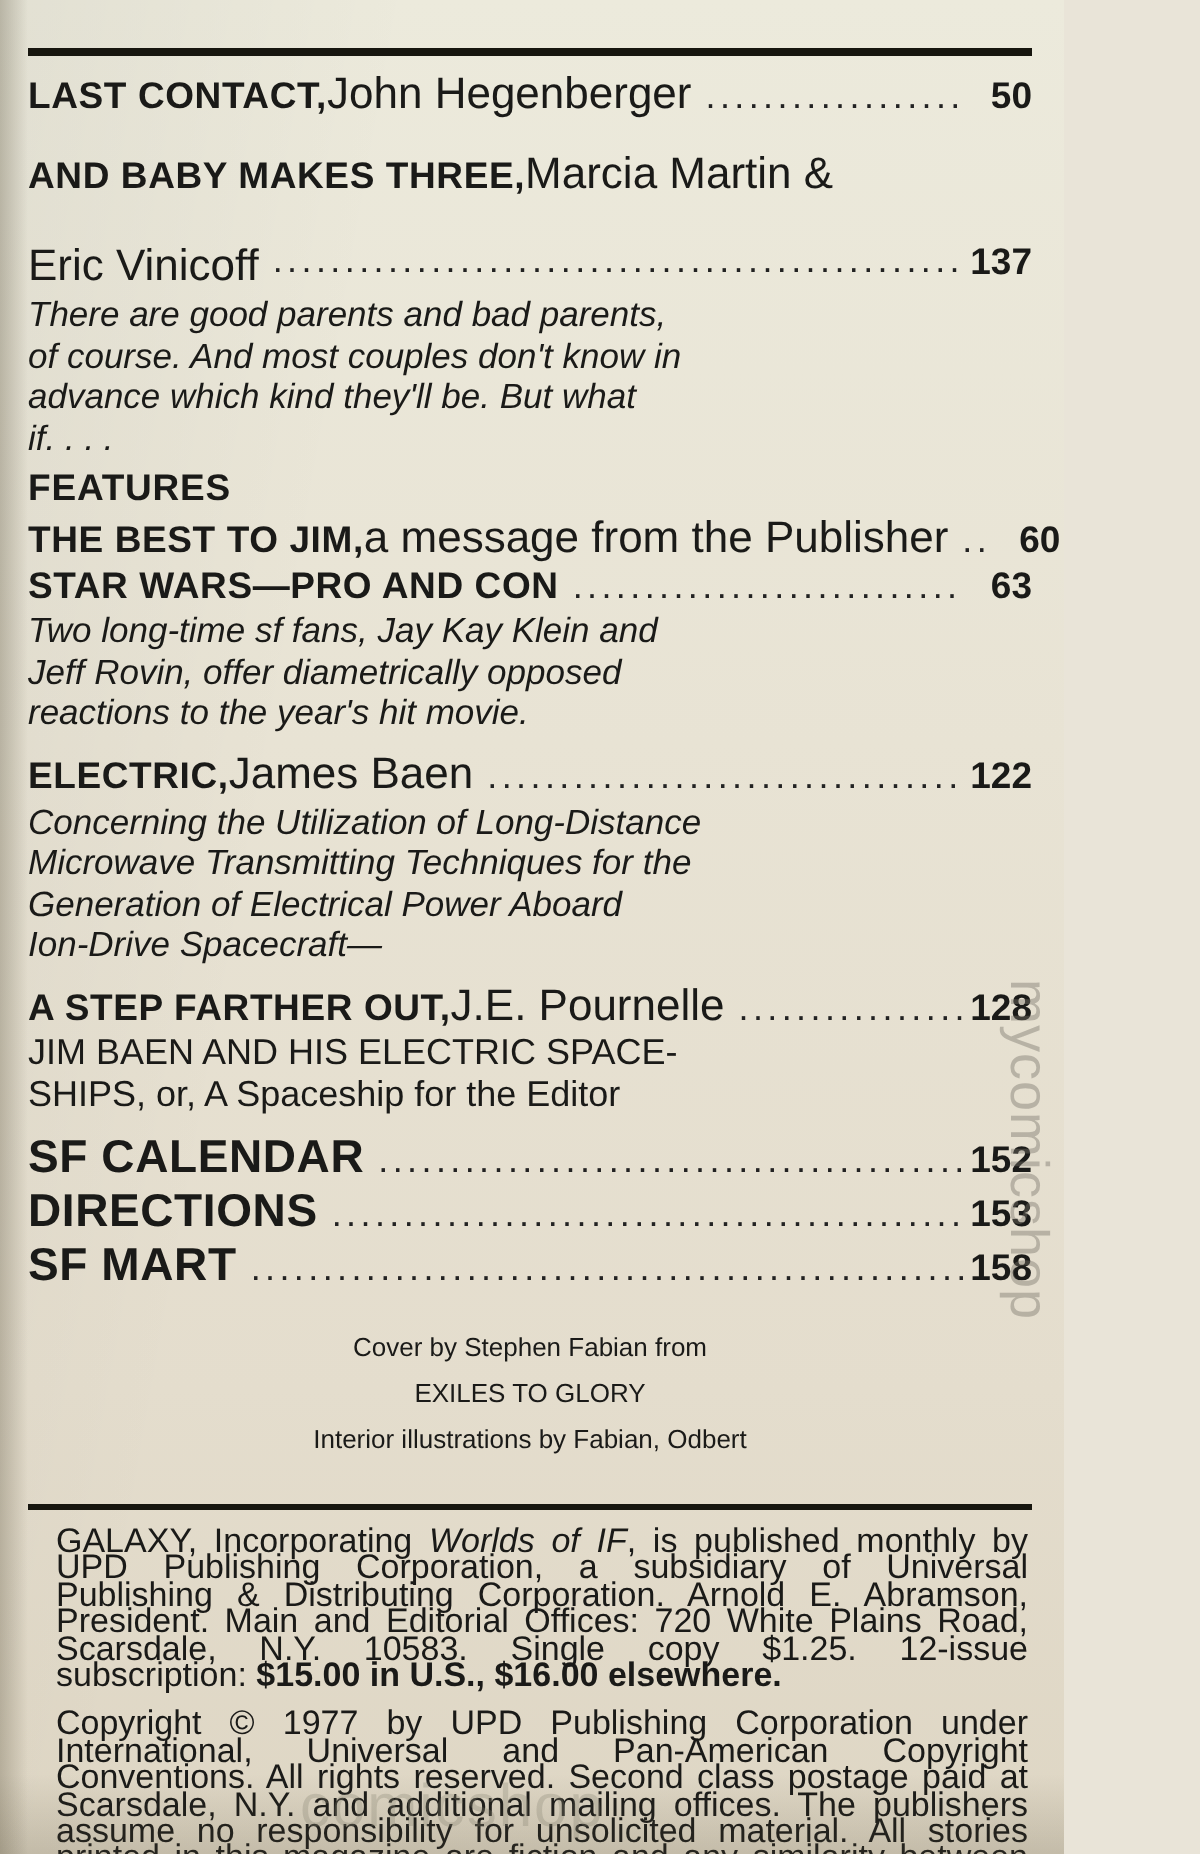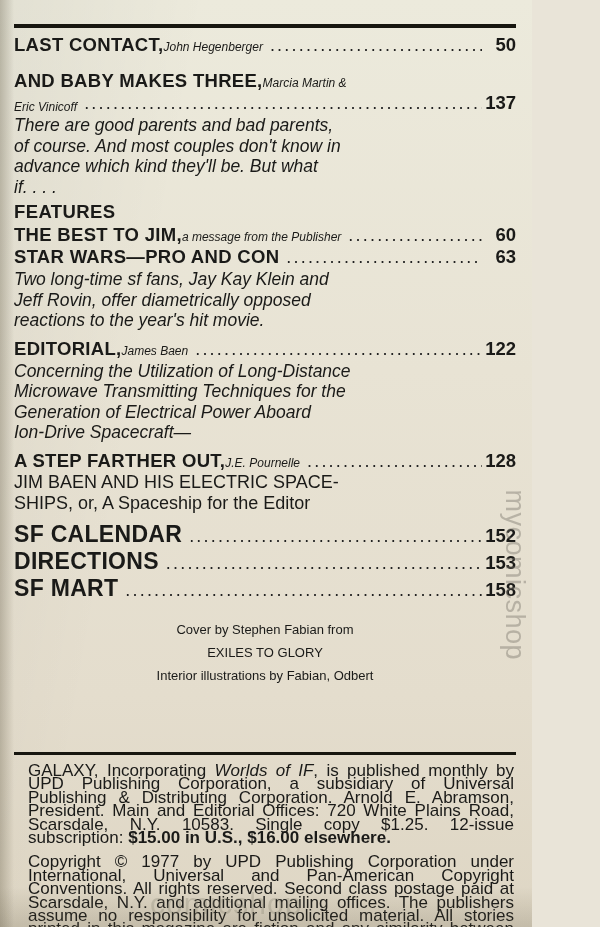--- a/index.html
+++ b/index.html
@@ -48,24 +48,23 @@
     align-items: baseline;
     width: 100%;
   }
   .ttl {
     font-weight: bold;
     font-size: 18.5px;
     letter-spacing: 0.3px;
     white-space: nowrap;
   }
   .by {
-    font-size: 12px;
+    font-size: 22px;
     font-weight: normal;
     white-space: nowrap;
-    font-style: italic;
   }
   .dots {
     flex: 1 1 auto;
     overflow: hidden;
     white-space: nowrap;
     font-size: 18px;
     letter-spacing: 2.2px;
     padding: 0 5px 0 7px;
     color: #222;
     min-width: 10px;
@@ -94,22 +93,23 @@
     margin: 4px 0 1px 0;
   }
   .plainwrap {
     font-size: 18px;
     line-height: 21px;
   }
 
   
   .tail {
     display: flex;
-    align-items: flex-end;
+    align-items: flex-start;
     width: 100%;
+    margin-top: 20px;
   }
 
   
   .simple .ttl { font-size: 23px; }
 
   
   .credits {
     text-align: center;
     font-size: 13px;
     line-height: 23px;
@@ -233,21 +233,21 @@
         <div>Two long-time sf fans, Jay Kay Klein and</div>
         <div>Jeff Rovin, offer diametrically opposed</div>
         <div>reactions to the year's hit movie.</div>
       </div>
     </div>
 
     <div class="spacer-sm"></div>
 
     <div class="entry">
       <div class="line">
-        <span class="ttl">EDITORIAL,</span>
+        <span class="ttl">ELECTRIC,</span>
         <span class="by"> James Baen</span>
         <span class="dots">................................................................................</span>
         <span class="pg">122</span>
       </div>
       <div class="blurb">
         <div>Concerning the Utilization of Long-Distance</div>
         <div>Microwave Transmitting Techniques for the</div>
         <div>Generation of Electrical Power Aboard</div>
         <div>Ion-Drive Spacecraft—</div>
       </div>

